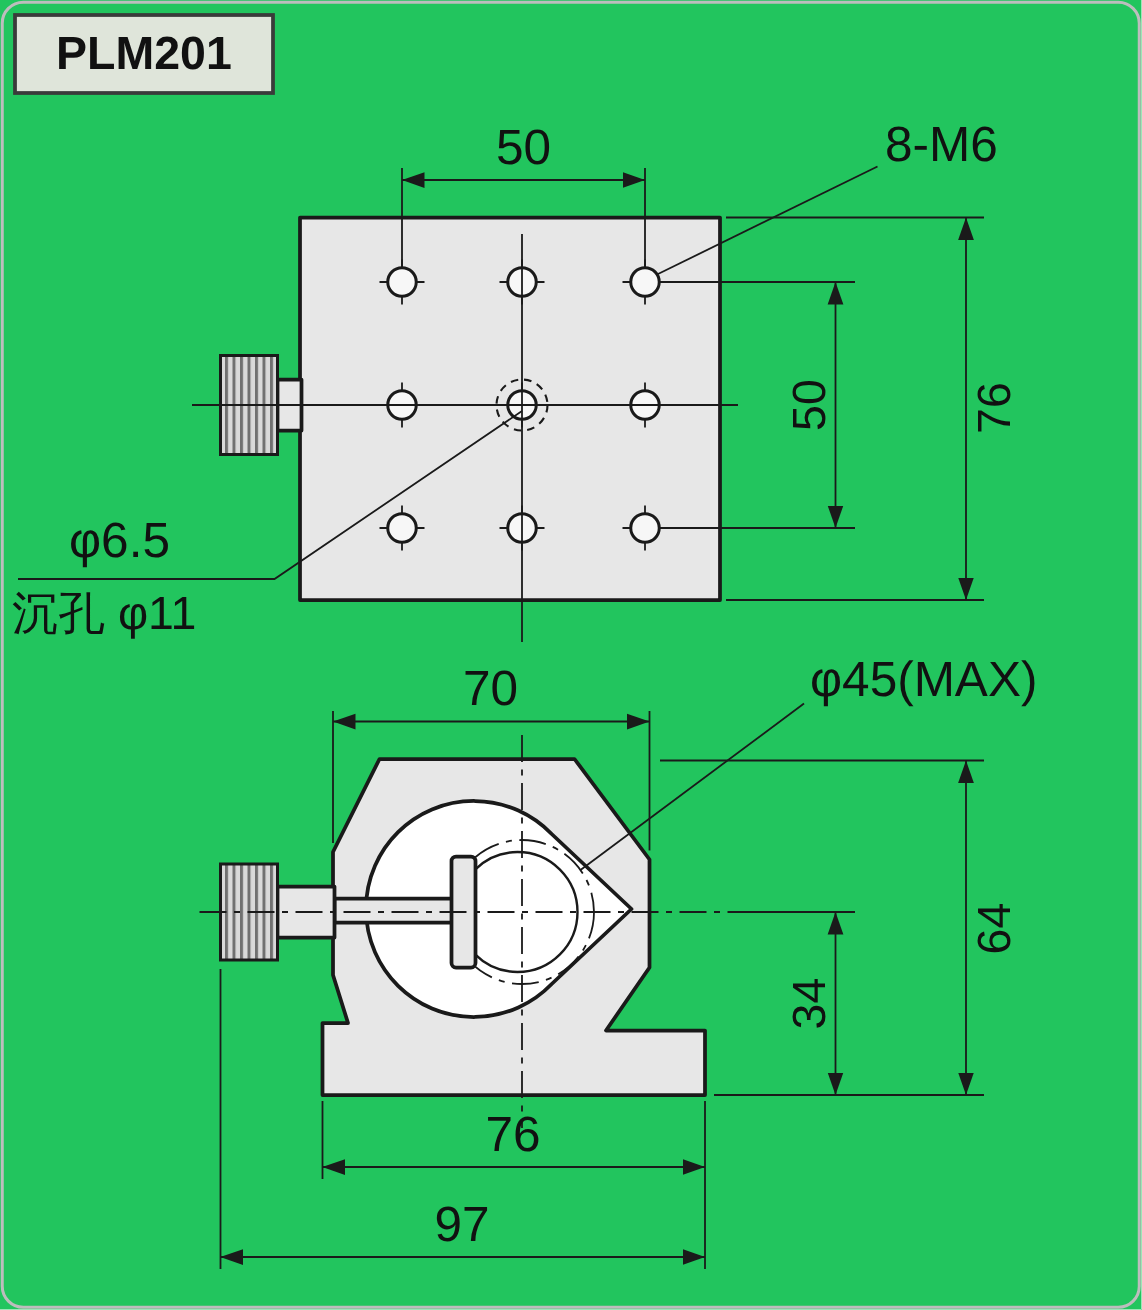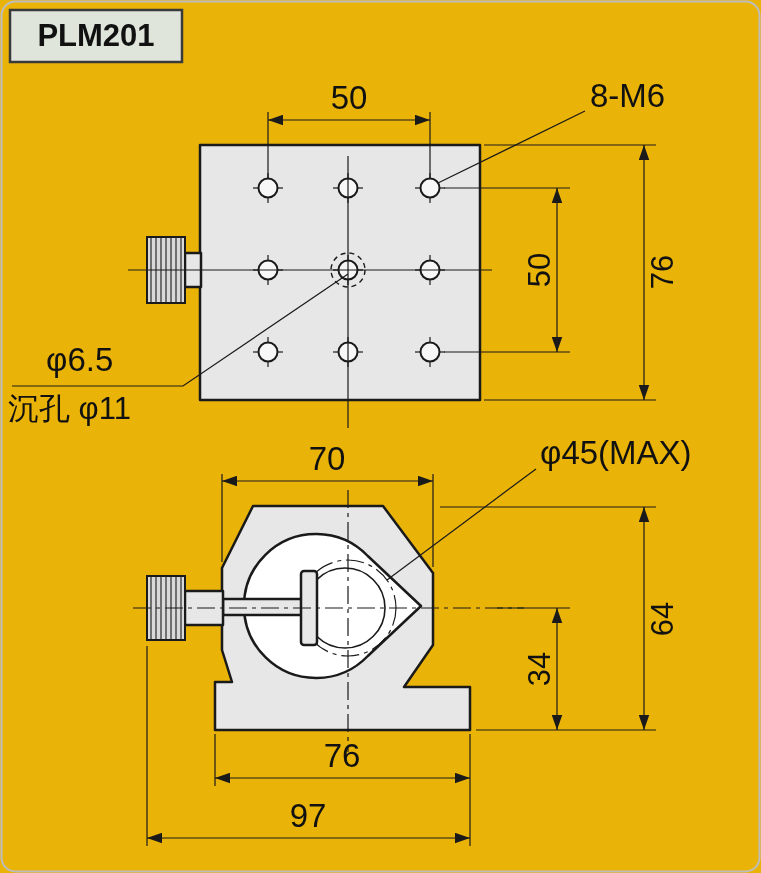--- a/index.html
+++ b/index.html
@@ -1,16 +1,16 @@
 <!DOCTYPE html>
 <html><head>
 <meta charset="utf-8">
 <style>
   html,body{margin:0;padding:0;background:#ffffff;}
-  .stage{position:relative;width:761px;height:873px;background:#eab308;overflow:hidden;
+  .stage{position:relative;width:761px;height:873px;background:#22c55e;overflow:hidden;
          font-family:"Liberation Sans", sans-serif;}
   svg{position:absolute;left:0;top:0;}
   .outline{fill:#e7e7e7;stroke:#1a1a1a;stroke-width:2.5;stroke-linejoin:round;}
   .bore{fill:#ffffff;stroke:#1a1a1a;stroke-width:2.5;stroke-linejoin:round;}
   .holec{fill:#f7f7f7;stroke:#1a1a1a;stroke-width:2;}
   .thin{stroke:#1a1a1a;stroke-width:1.2;fill:none;}
   .dashc{stroke:#1a1a1a;stroke-width:1.4;fill:none;stroke-dasharray:5 4;}
   .chain{stroke:#1a1a1a;stroke-width:1.2;fill:none;stroke-dasharray:18 5 4 5;}
   .solidc{stroke:#1a1a1a;stroke-width:1.6;fill:none;}
   .dimline{stroke:#1a1a1a;stroke-width:1.2;fill:none;marker-start:url(#arr);marker-end:url(#arr);}

